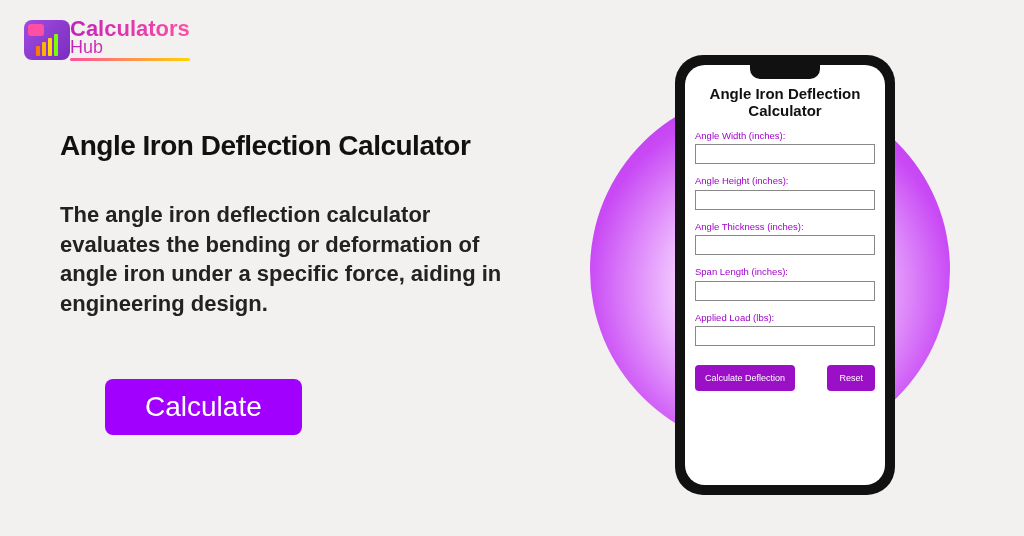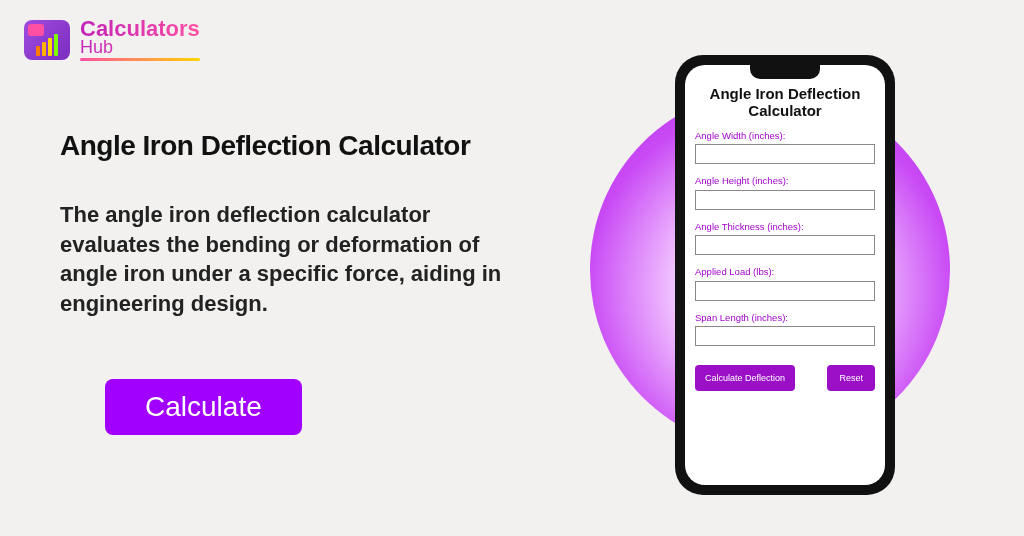--- a/index.html
+++ b/index.html
@@ -12,21 +12,21 @@
     overflow: hidden;
   }
 
   
   .logo {
     position: absolute;
     top: 18px;
     left: 24px;
     display: flex;
     align-items: center;
-    gap: 10px;
+    gap: 0;
   }
   .logo-icon {
     width: 46px;
     height: 40px;
     background: linear-gradient(135deg, #a04be0 0%, #7b2cbf 100%);
     border-radius: 8px;
     position: relative;
     display: flex;
     align-items: flex-end;
     justify-content: center;
@@ -235,26 +235,26 @@
       <label class="field-label">Angle Height (inches):</label>
       <input class="field-input" value="" style="">
     </div>
 
     <div class="field-group">
       <label class="field-label">Angle Thickness (inches):</label>
       <input class="field-input" value="" style="">
     </div>
 
     <div class="field-group">
+      <label class="field-label">Span Length (inches):</label>
+      <input class="field-input" value="" style="">
+    </div>
+
+    <div class="field-group">
       <label class="field-label">Applied Load (lbs):</label>
-      <input class="field-input" value="" style="">
-    </div>
-
-    <div class="field-group">
-      <label class="field-label">Span Length (inches):</label>
       <input class="field-input" value="" style="">
     </div>
 
     <div class="btn-row">
       <button class="btn btn-calc">Calculate Deflection</button>
       <div class="btn-spacer"></div>
       <button class="btn btn-reset">Reset</button>
     </div>
   </div>
 </div>

